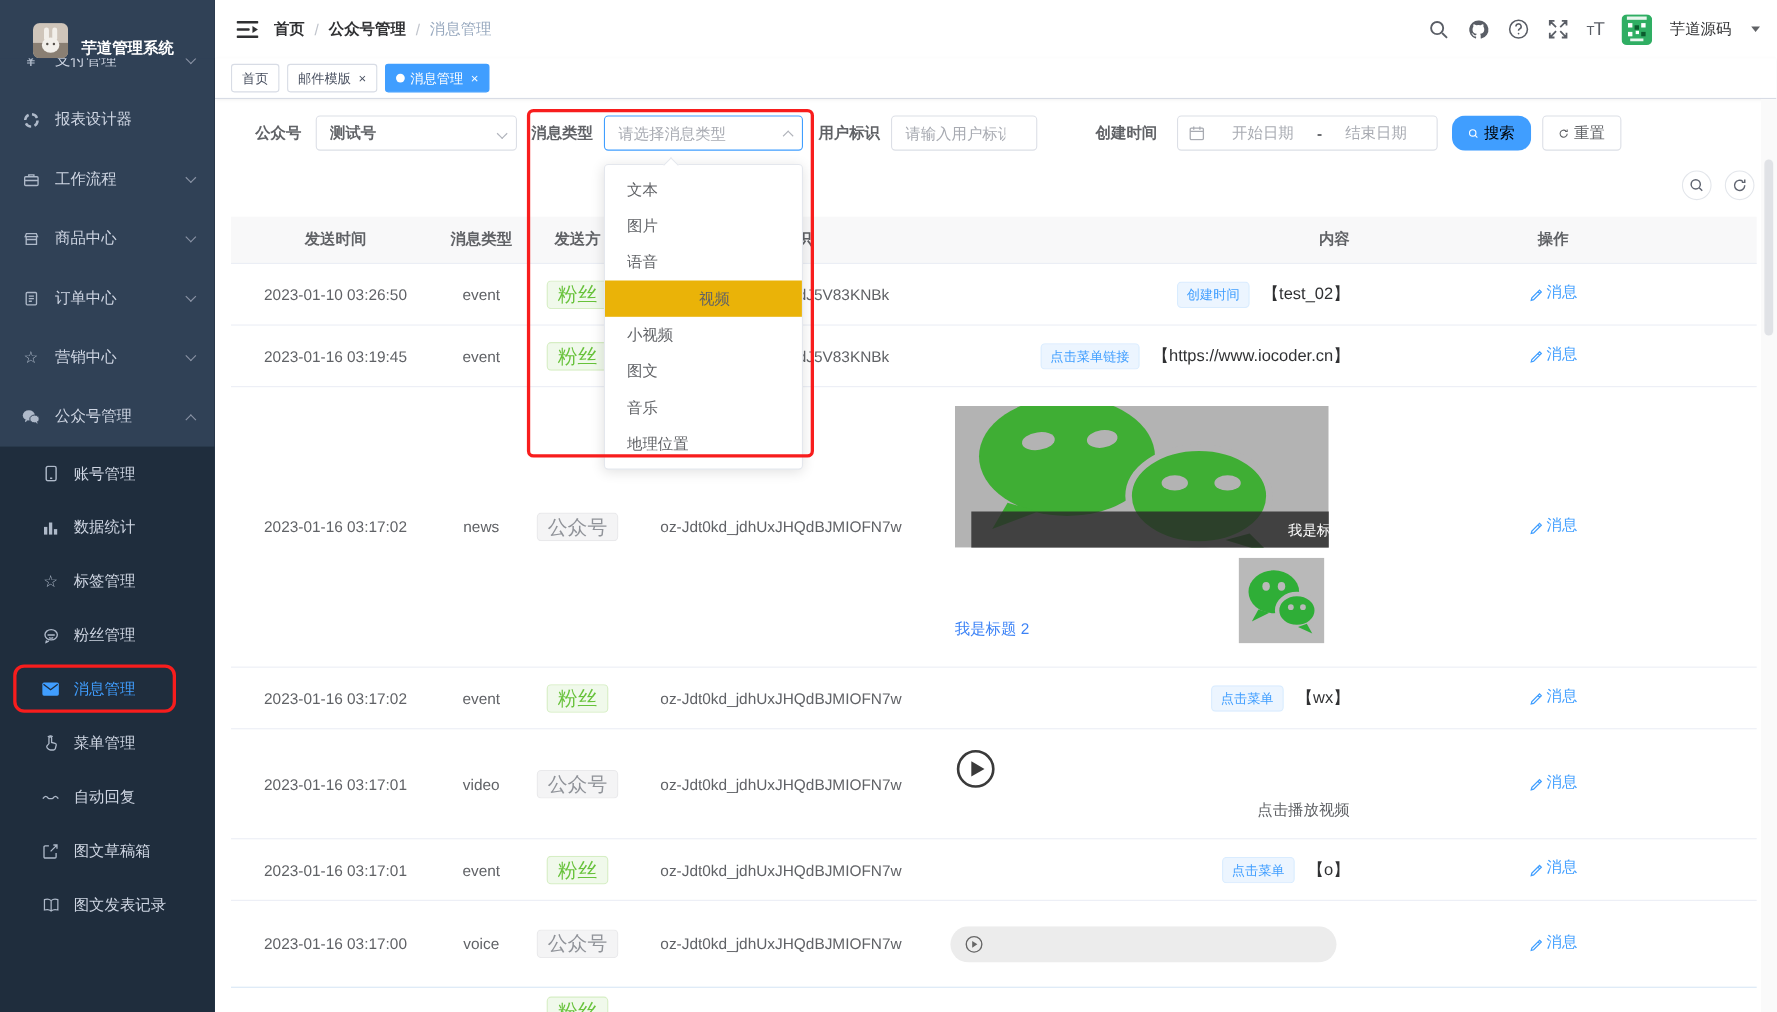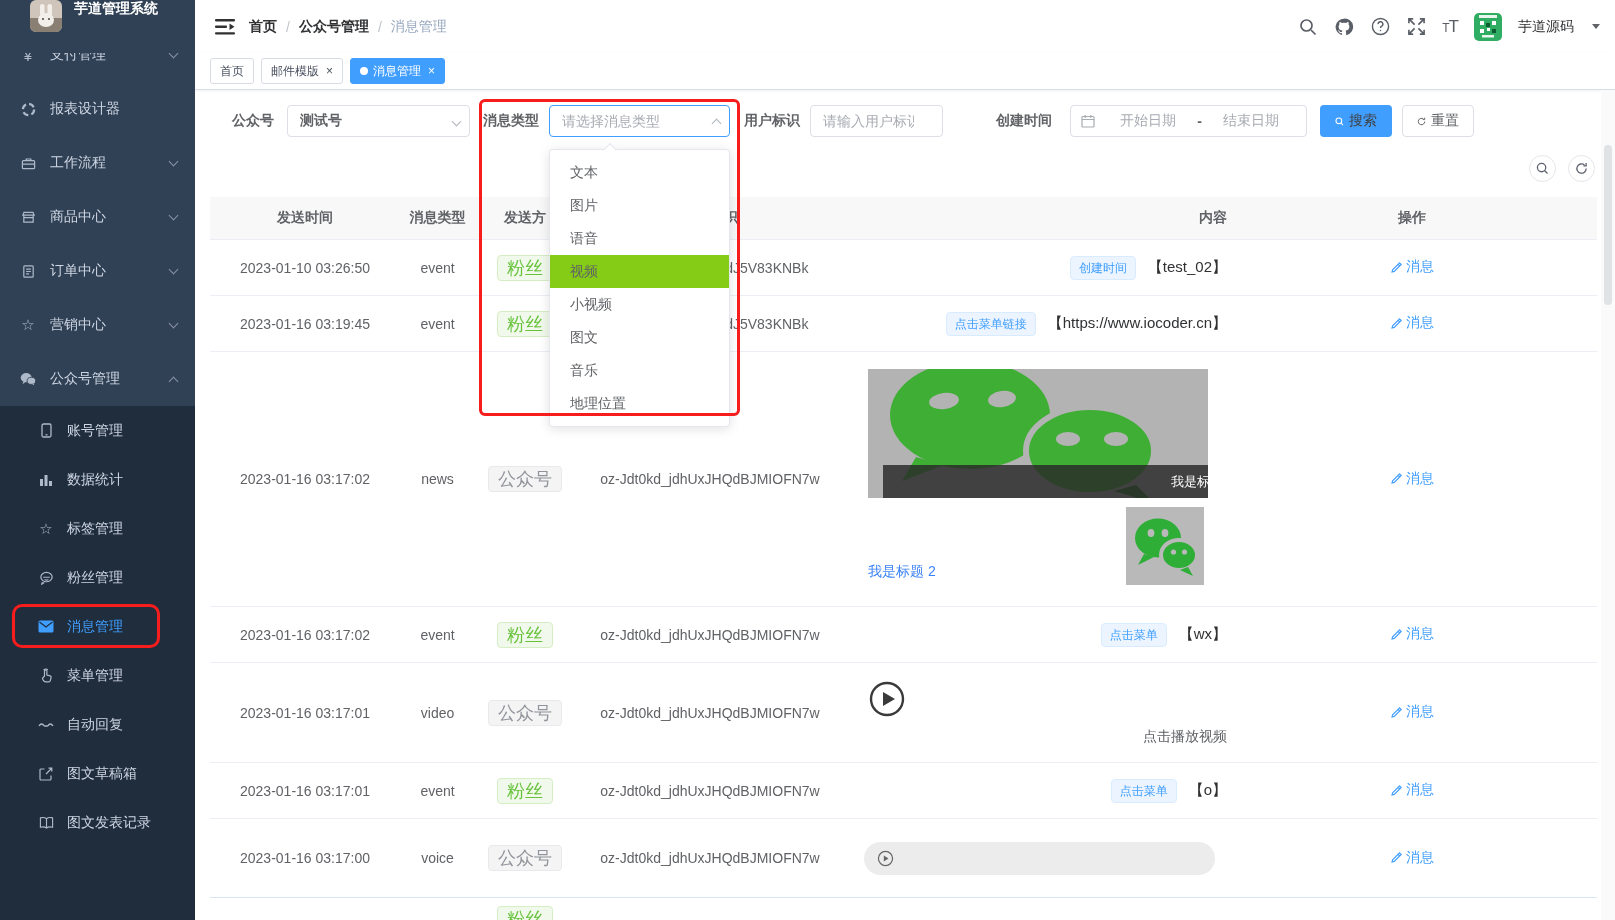--- a/index.html
+++ b/index.html
@@ -2,21 +2,21 @@
 <html><head>
 <meta charset="utf-8">
 <style>
   * { margin:0; padding:0; box-sizing:border-box; }
   html,body { width:1615px; height:920px; overflow:hidden; background:#fff;
     font-family:"Liberation Sans","DejaVu Sans",sans-serif; font-size:14px; color:#303133; }
 
   
   .sidebar { position:fixed; left:0; top:0; width:195px; height:920px; background:#304156; z-index:40; }
   .logo-bar { position:absolute; top:0; left:0; width:100%; height:53px; background:#304156; z-index:6;
-    display:flex; align-items:flex-start; padding-left:30px; }
+    display:flex; align-items:flex-end; padding-left:30px; }
   .logo-img { width:32px; height:32px; border-radius:6px; overflow:hidden; flex:none; }
   .logo-title { color:#fff; font-weight:bold; font-size:14px; margin-left:12px; white-space:nowrap; }
   .menu { position:absolute; top:28px; left:0; width:100%; }
   .menu-item { height:54px; display:flex; align-items:center; padding-left:20px; position:relative;
     color:#cfd6e3; cursor:pointer; }
   .menu-item .mi-icon { width:16px; height:16px; color:#aeb9c9; flex:none; display:flex; align-items:center; justify-content:center; font-size:15px; }
   .menu-item .mi-label { margin-left:14px; font-size:14px; }
   .chev { position:absolute; right:18px; width:7px; height:7px; border-right:1.5px solid #8a93a5;
     border-bottom:1.5px solid #8a93a5; transform:rotate(45deg); margin-top:-3px; }
   .chev.up { transform:rotate(-135deg); margin-top:4px; }
@@ -71,33 +71,33 @@
   .w-label3{width:56px;margin-right:10px;} .inp3{width:133px;margin-right:53px;}
   .w-label4{width:56px;margin-right:18px;}
   .date-box { width:237px; height:32px; border:1px solid #dcdfe6; border-radius:4px; display:flex;
     align-items:center; padding:0 8px 0 10px; margin-right:13px; color:#a8abb2; }
   .date-box .cal { color:#a8abb2; margin-right:6px; display:flex; }
   .date-ph { flex:1; text-align:center; font-size:14px; }
   .date-sep { margin:0 2px; color:#606266; font-weight:bold; }
   .btn { height:32px; border-radius:4px; font-size:14px; display:flex; align-items:center;
     justify-content:center; cursor:pointer; border:1px solid transparent; padding:0 14px; white-space:nowrap; }
   .btn svg { margin-right:5px; }
-  .btn-primary { background:#409eff; color:#404040; width:72px; margin-right:10px; }
+  .btn-primary { background:#409eff; color:#000000; width:72px; margin-right:10px;border-radius:12px; }
   .btn-plain { background:#fff; color:#606266; border-color:#dcdfe6; width:72px; }
 
   
   .red-rect { position:absolute; left:284px; top:-6px; width:261px; height:317px;
     border:3px solid #f81d1d; border-radius:6px; pointer-events:none; z-index:30; }
   .dropdown-panel { position:absolute; left:354px; top:44px; width:181px; background:#fff;
     border:1px solid #e4e7ed; border-radius:4px; box-shadow:0 2px 12px rgba(0,0,0,.12);
     padding:6px 0; z-index:20; }
   .dropdown-panel .arrow { position:absolute; top:-5px; left:55px; width:10px; height:10px; background:#fff;
     border-left:1px solid #e4e7ed; border-top:1px solid #e4e7ed; transform:rotate(45deg); }
   .dd-option { height:33px; line-height:33px; padding-left:20px; font-size:14px; color:#606266; cursor:pointer; }
-  .dd-option.hovered { background:#84cc16; }
+  .dd-option.hovered { background:#eab308;text-align:center; }
 
   
   .mini-toolbar { position:relative; height:60px; }
   .circle-btn { position:absolute; top:18px; width:27px; height:27px; border-radius:50%; background:#fff;
     border:1px solid #e3e6eb; display:flex; align-items:center; justify-content:center; color:#5f6470; cursor:pointer; }
   .circle-btn.search-c { right:59px; } .circle-btn.refresh-c { right:20px; }
 
   
   .table { margin-left:15px; width:1387px; font-size:14px; }
   .tr { display:grid; grid-template-columns:190px 75px 100px 270px minmax(0,1fr) 370px;
@@ -106,21 +106,21 @@
   .td { text-align:center; color:#606266; overflow:hidden; white-space:nowrap; }
   .td.c5 { text-align:right; padding-left:23px; }
   .r56 { height:56px; } .r-news { height:255px; } .r-video { height:100px; } .r-voice { height:79px; }
   .tr.blue-border { border-bottom:1px solid #d8e6f5; }
   .tag { display:inline-block; height:26px; line-height:24px; padding:0 9px; border-radius:4px; font-size:18px; }
   .tag-green { color:#67c23a; background:#f0f9eb; border:1px solid #d6eec4; }
   .tag-gray  { color:#909399; background:#f4f4f5; border:1px solid #e9e9eb; }
   .tag-blue  { display:inline-block; height:24px; line-height:22px; padding:0 8px; border-radius:4px;
     font-size:12px; color:#409eff; background:#ecf5ff; border:1px solid #d9ecff; vertical-align:middle; }
   .content-text { color:#303133; font-size:15px; margin-left:8px; vertical-align:middle; }
-  .action-link { color:#409eff; cursor:pointer; display:inline-flex; align-items:center; gap:3px; }
+  .action-link { color:#409eff; cursor:pointer; display:inline-flex; align-items:flex-end; gap:3px; }
   .news-cell { padding:17px 0 0 23px; align-self:start; }
   .news-banner { width:340px; height:129px; position:relative; overflow:hidden; cursor:pointer; }
   .news-caption { position:absolute; left:0; bottom:0; width:100%; height:33px; line-height:33px;
     background:rgba(40,40,40,.82); color:#fff; font-size:13px; padding-left:10px;margin-left:15px; }
   .news-item2 { width:336px; height:80px; margin-top:7px; display:flex; align-items:flex-end;
     justify-content:space-between; cursor:pointer; }
   .news-item2 .ni-title { color:#3b82f6; font-size:14px; padding-bottom:4px; }
   .video-cell { padding-left:23px; }
   .video-cell .vplay { display:block; margin-bottom:10px; cursor:pointer; color:#3a3a3a; }
   .video-cell .vtext { color:#606266; }

